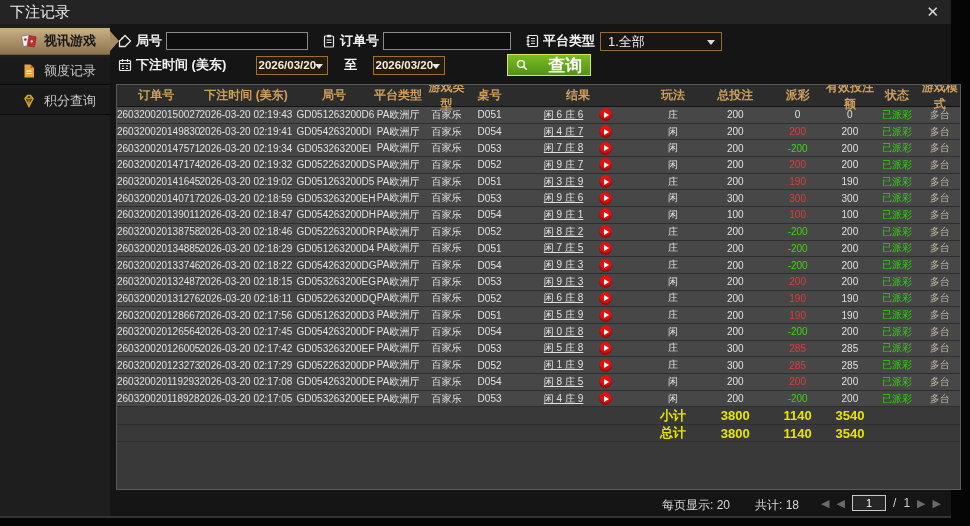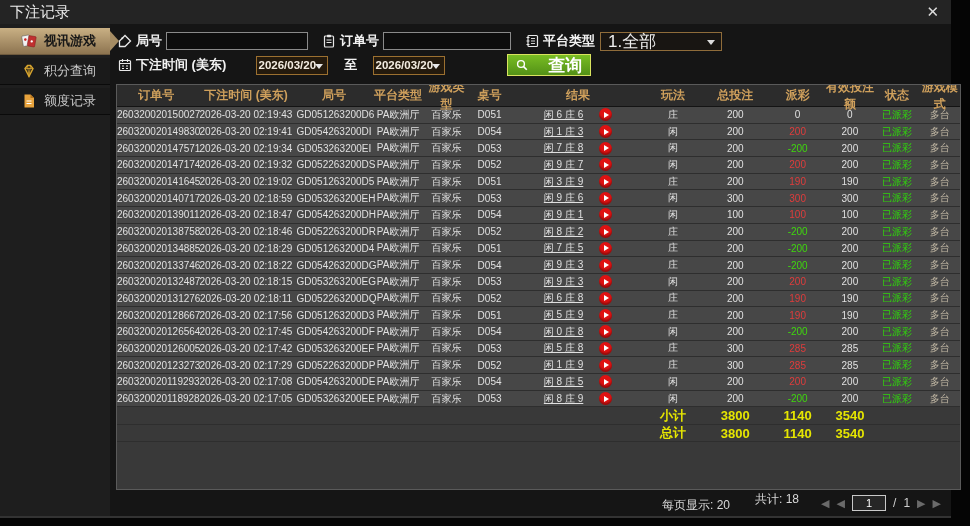--- a/index.html
+++ b/index.html
@@ -27,21 +27,21 @@
   .filter-row { position:absolute; left:8px; display:flex; align-items:center; }
   .row1 { top:7px; height:20px; }
   .row2 { top:29px; height:24px; }
   .f-icon { width:14px; height:14px; margin-right:4px; flex:0 0 14px; }
   .f-label { color:#f2f2f2; font-size:13px; font-weight:bold; white-space:nowrap; }
   .f-input { height:18px; background:#0d0d0d; border:1px solid #8a8a8a; color:#eee; font-size:12px; padding:0 4px; margin-left:4px; }
   .inp-round { width:142px; }
   .inp-order { width:128px; margin-right:14px; }
   .spacer14 { width:14px; }
   .f-select { position:relative; width:122px; height:19px; margin-left:5px; background:#181512; border:1px solid #8f6c3a;
-              color:#efefef; font-size:17px; line-height:17px; padding-left:7px; cursor:pointer; }
+              color:#efefef; font-size:13px; line-height:17px; padding-left:7px; cursor:pointer; }
   .f-select .caret { position:absolute; right:6px; top:7px; border-left:4px solid transparent; border-right:4px solid transparent; border-top:5px solid #dcdcdc; }
   .date-box { position:relative; width:72px; height:19px; background:#241a0d; border:1px solid #9c7030; color:#f3ece1;
               font-size:11.5px; font-weight:bold; text-align:center; line-height:17px; cursor:pointer; padding-right:10px; }
   .date-box .caret { position:absolute; right:4px; top:7px; border-left:4px solid transparent; border-right:4px solid transparent; border-top:5px solid #e8e8e8; }
   .to-label { color:#f2f2f2; font-size:13px; font-weight:bold; margin:0 16px; }
   .query-btn { display:flex; align-items:center; gap:20px; height:22px; padding:0 8px; margin-left:62px;
                background:linear-gradient(#79bd23,#539117); border:1px solid #d9e35f; color:#fff; font-size:17px; font-weight:bold; cursor:pointer; }
 
   
   .table-wrap { position:absolute; left:6px; top:60px; width:845px; height:406px; background:#393939; border:1px solid #5a5a5a; overflow:hidden; }
@@ -56,21 +56,21 @@
   .play-btn { width:13px; height:13px; border-radius:50%; background:#e01212; display:flex; align-items:center; justify-content:center;
               cursor:pointer; flex:0 0 13px; box-shadow:inset 0 -2px 2px rgba(0,0,0,.35); }
   .play-tri { width:0; height:0; border-left:5px solid #fff; border-top:3px solid transparent; border-bottom:3px solid transparent; margin-left:1px; }
   .pos { color:#e03c3c; } .neg { color:#3fd60e; } .zero { color:#e0e0e0; }
   .status { color:#2fd50b; } .mode { color:#c4baa6; }
   .t-total { display:flex; height:17.5px; align-items:center; color:#e6e600; font-size:13px; font-weight:bold; border-bottom:1px solid #2e2e2e; }
 
   
   .footer { position:absolute; left:0; right:0; top:466px; height:28px; font-size:12px; color:#d8d8d8; }
   .per-page { position:absolute; left:552px; top:7px; }
-  .grand-count { position:absolute; left:645px; top:1px; }
+  .grand-count { position:absolute; left:645px; top:7px; }
   .pager { position:absolute; right:10px; top:5px; display:flex; align-items:center; gap:7px; }
   .pg-arrow { color:#6a6a6a; font-size:11px; cursor:pointer; }
   .pg-input { width:34px; height:16px; background:#262626; border:1px solid #c9c9c9; color:#fff; font-size:11px; text-align:center; }
   .pg-sep { color:#cfcfcf; }
 </style>
 </head>
 <body>
 
 <div class="page">
   <div class="dialog">
@@ -85,32 +85,32 @@
         <svg class="side-icon" viewBox="0 0 16 16">
           <rect x="1.5" y="2.5" width="7.5" height="10.5" rx="1" fill="#f2f2f2" stroke="#555" stroke-width="0.5" transform="rotate(-10 5 8)"></rect>
           <circle cx="4.6" cy="6.5" r="1.3" fill="#cc2222" transform="rotate(-10 5 8)"></circle>
           <rect x="7" y="3" width="7.5" height="10.5" rx="1" fill="#c03030" stroke="#802020" stroke-width="0.5" transform="rotate(10 10.5 8)"></rect>
           <circle cx="10.8" cy="8.3" r="1.2" fill="#fff" transform="rotate(10 10.5 8)"></circle>
         </svg>
         <span>视讯游戏</span>
       </div>
       <div class="side-item">
         <svg class="side-icon" viewBox="0 0 16 16">
-          <path d="M4 5.5 L6.5 2.5 H9.5 L12 5.5 L8 13.5 Z" fill="none" stroke="#d9a62e" stroke-width="1.4"></path>
-          <path d="M4 5.5 H12 M6.5 2.5 L8 13.5 L9.5 2.5" stroke="#d9a62e" stroke-width="0.8" fill="none"></path>
-        </svg>
-        <span>积分查询</span>
-      </div>
-      <div class="side-item">
-        <svg class="side-icon" viewBox="0 0 16 16">
           <path d="M3.5 1.5 h6 l3.5 3.5 v9.5 h-9.5 z" fill="#e8a33d"></path>
           <path d="M9.5 1.5 v3.5 h3.5 z" fill="#b5741d"></path>
           <path d="M5.5 8 h5 M5.5 10.5 h5" stroke="#fff" stroke-width="1"></path>
         </svg>
         <span>额度记录</span>
+      </div>
+      <div class="side-item">
+        <svg class="side-icon" viewBox="0 0 16 16">
+          <path d="M4 5.5 L6.5 2.5 H9.5 L12 5.5 L8 13.5 Z" fill="none" stroke="#d9a62e" stroke-width="1.4"></path>
+          <path d="M4 5.5 H12 M6.5 2.5 L8 13.5 L9.5 2.5" stroke="#d9a62e" stroke-width="0.8" fill="none"></path>
+        </svg>
+        <span>积分查询</span>
       </div>
     </div>
 
     <div class="content">
 
       <div class="filter-row row1">
         <svg class="f-icon" viewBox="0 0 14 14">
           <path d="M1.5 7 L7 1.5 H12.5 V7 L7 12.5 Z" fill="none" stroke="#e8e8e8" stroke-width="1.3" transform="rotate(180 7 7)"></path>
           <circle cx="4.3" cy="4.3" r="1" fill="#e8e8e8"></circle>
         </svg>
@@ -199,21 +199,21 @@
               <div class="t-cell w12 mode">多台</div>
             </div>
             <div class="t-row">
               <div class="t-cell w0">260320020149830</div>
               <div class="t-cell w1">2026-03-20 02:19:41</div>
               <div class="t-cell w2">GD054263200DI</div>
               <div class="t-cell w3">PA欧洲厅</div>
               <div class="t-cell w4">百家乐</div>
               <div class="t-cell w5">D054</div>
               <div class="t-cell w6 result-cell">
-                <span>闲 1 庄 3</span>
+                <span>闲 4 庄 7</span>
                 <span class="play-btn">
                   <span class="play-tri"></span>
                 </span>
               </div>
               <div class="t-cell w7">闲</div>
               <div class="t-cell w8">200</div>
               <div class="t-cell w9 pos">200</div>
               <div class="t-cell w10">200</div>
               <div class="t-cell w11 status">已派彩</div>
               <div class="t-cell w12 mode">多台</div>
@@ -519,21 +519,21 @@
               <div class="t-cell w12 mode">多台</div>
             </div>
             <div class="t-row">
               <div class="t-cell w0">260320020118928</div>
               <div class="t-cell w1">2026-03-20 02:17:05</div>
               <div class="t-cell w2">GD053263200EE</div>
               <div class="t-cell w3">PA欧洲厅</div>
               <div class="t-cell w4">百家乐</div>
               <div class="t-cell w5">D053</div>
               <div class="t-cell w6 result-cell">
-                <span>闲 8 庄 9</span>
+                <span>闲 4 庄 9</span>
                 <span class="play-btn">
                   <span class="play-tri"></span>
                 </span>
               </div>
               <div class="t-cell w7">闲</div>
               <div class="t-cell w8">200</div>
               <div class="t-cell w9 neg">-200</div>
               <div class="t-cell w10">200</div>
               <div class="t-cell w11 status">已派彩</div>
               <div class="t-cell w12 mode">多台</div>

